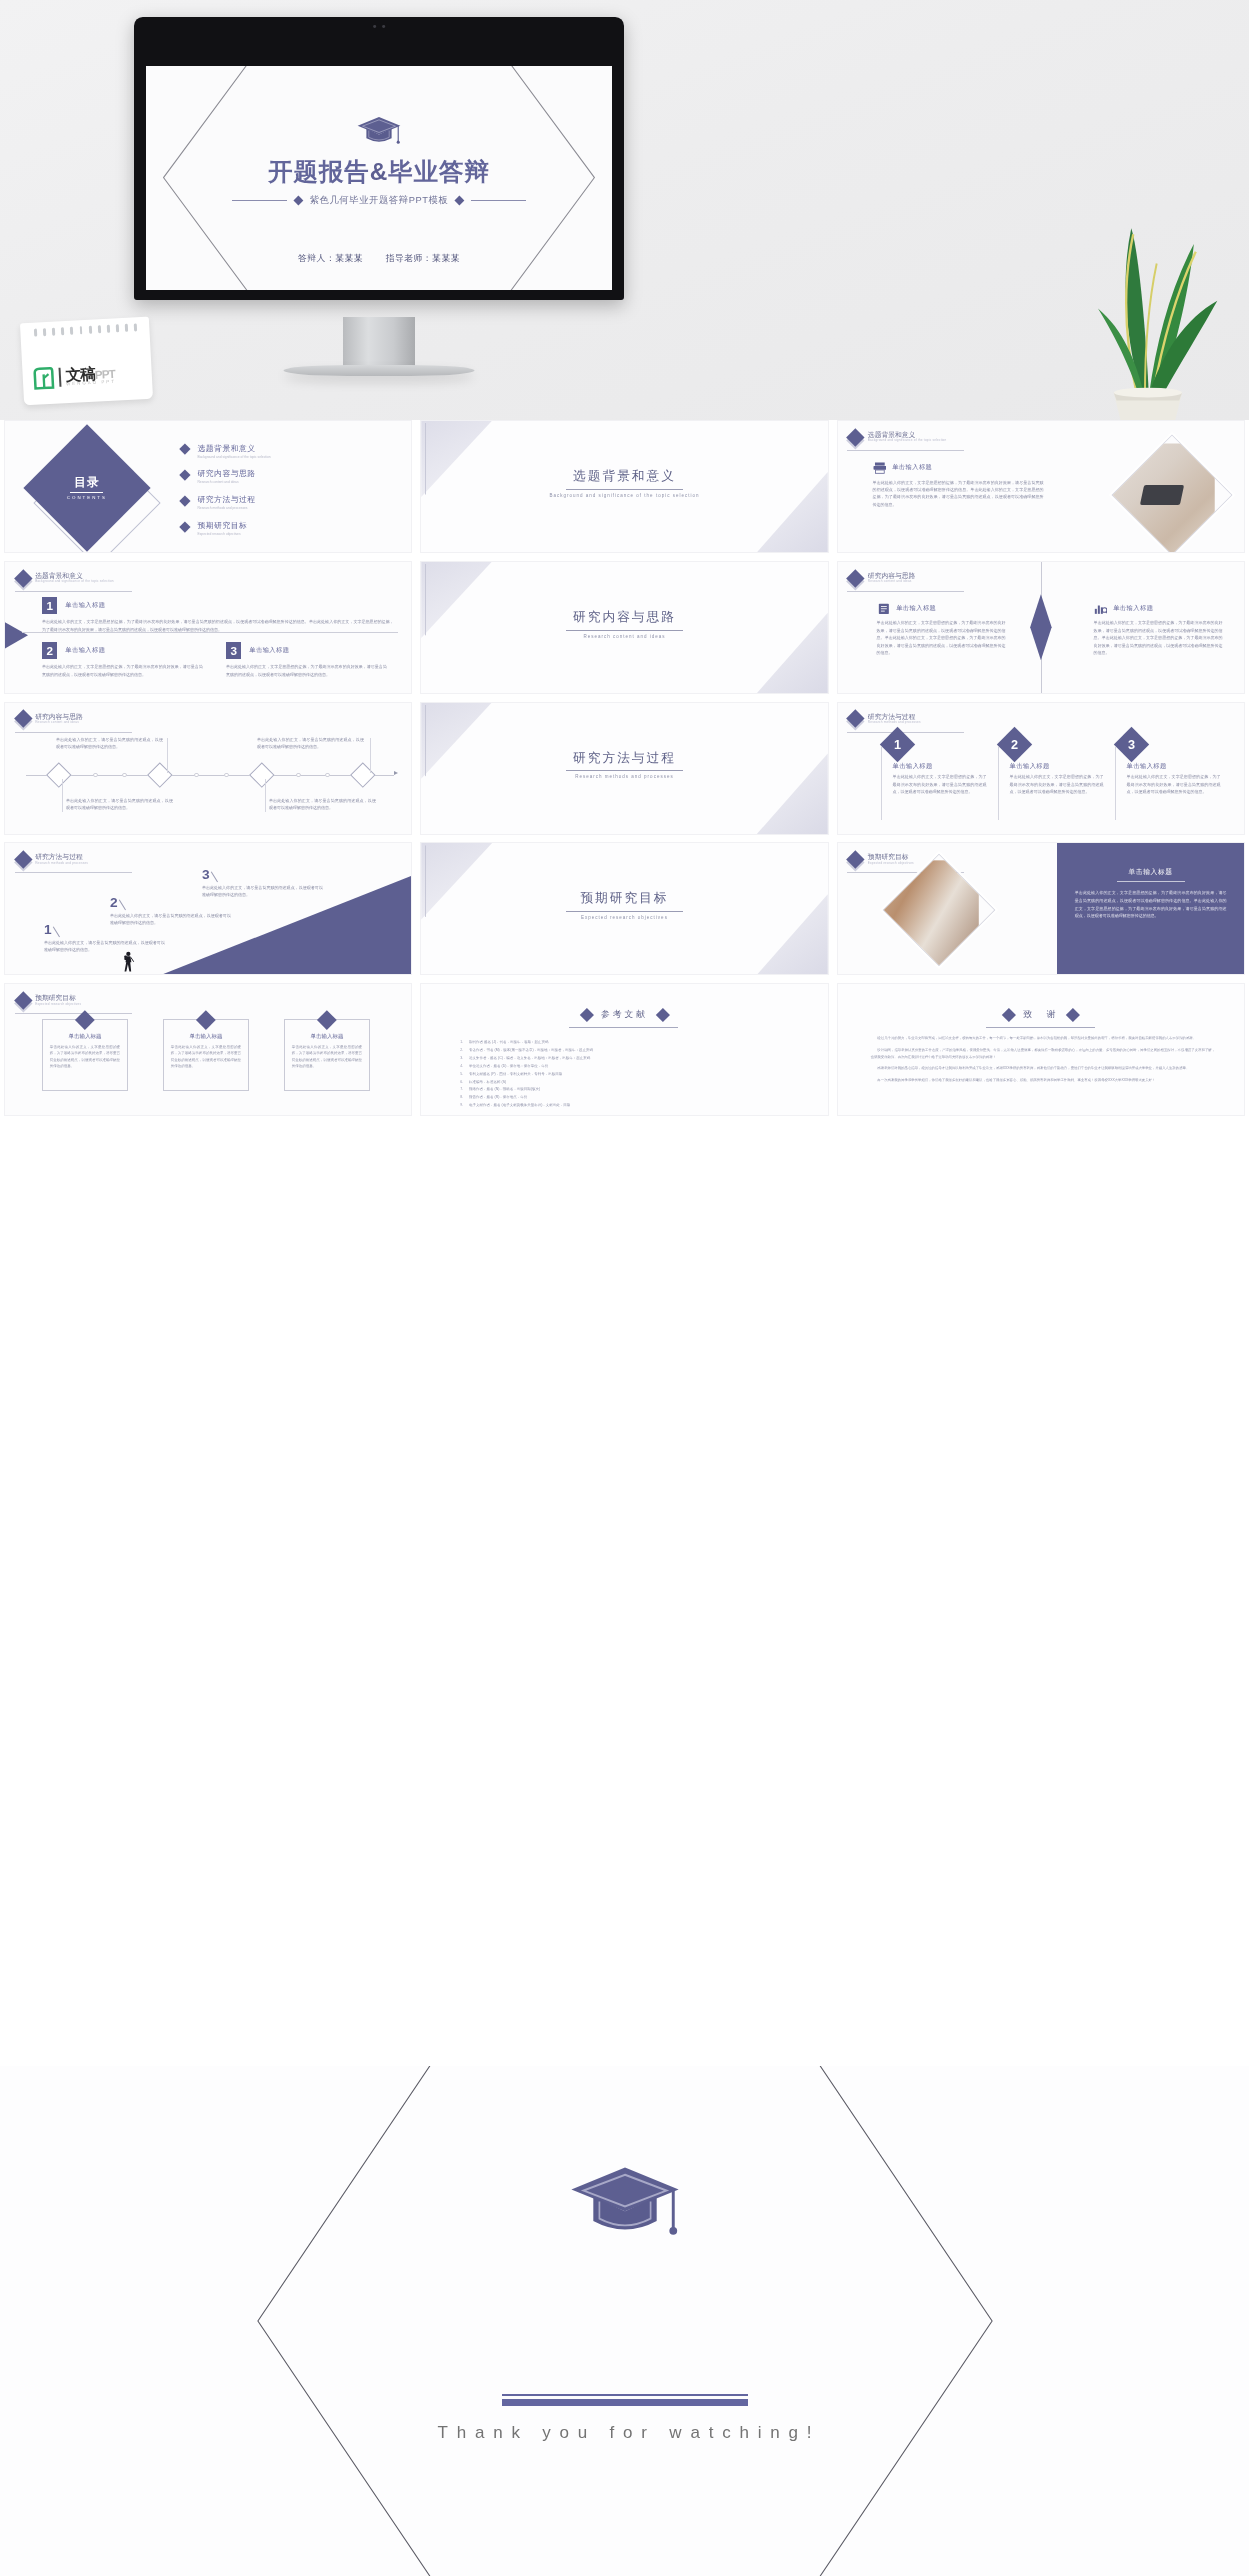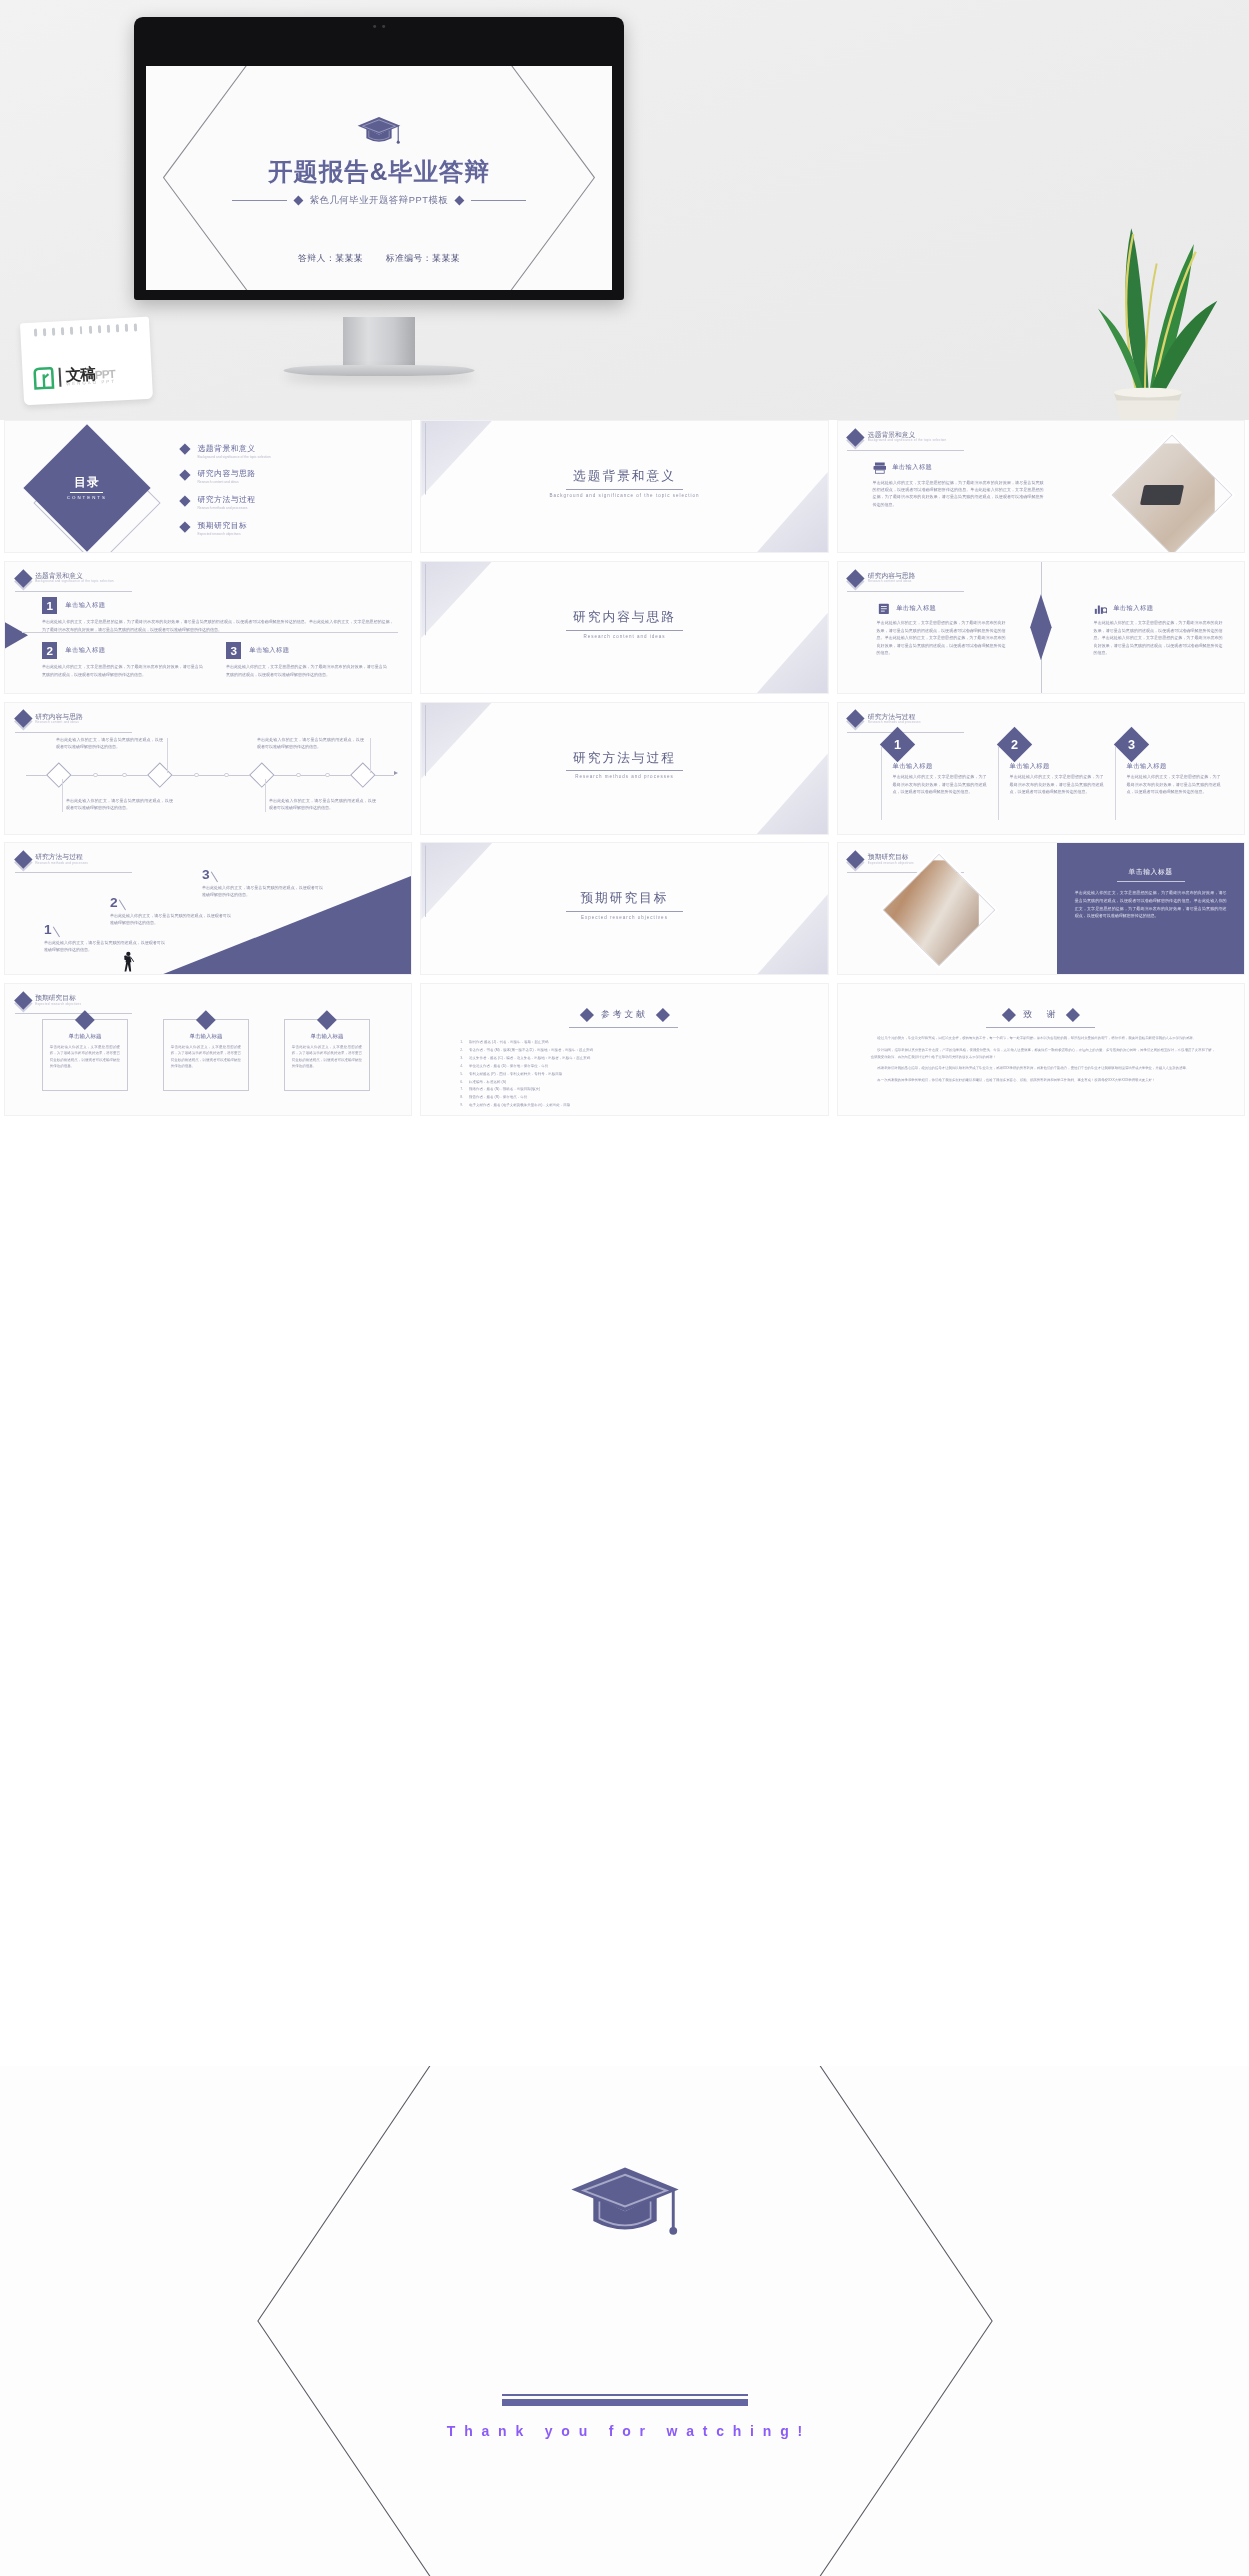--- a/index.html
+++ b/index.html
@@ -203,21 +203,21 @@
   .thanks .hexbig { position:absolute; left:50%; top:50%; transform:translate(-50%,-50%);
             width:742px; height:547px; }
   .thanks .capbig { position:absolute; left:50%; top:96px; transform:translateX(-50%); }
   .thanks .big { position:absolute; left:0; right:0; top:239px; text-align:center;
             font-size:61px; font-weight:700; color:#6366a0; letter-spacing:13.7px;
             text-indent:13.7px; }
   .thanks .bars { position:absolute; left:50%; top:328px; transform:translateX(-50%); width:246px; }
   .thanks .bars .b1 { height:2px; background:#6366a0; margin-bottom:2.9px; }
   .thanks .bars .b2 { height:6.8px; background:#6366a0; }
   .thanks .sub { position:absolute; left:0; right:0; top:357px; text-align:center;
-            font-size:14px; color:#8b5cf6; letter-spacing:8.8px; text-indent:8.8px; font-weight:700; }
+            font-size:17px; color:#737373; letter-spacing:8.8px; text-indent:8.8px; font-weight:400; }
 </style>
 </head>
 <body>
 
 <div class="hero">
 
   <div class="monitor">
     <div class="mon-bezel"></div>
     <div class="mon-cam">
         <i></i>
@@ -244,21 +244,21 @@
         <div class="subrow">
           <span class="ln"></span>
           <span class="dm"></span>
           <span class="sub">紫色几何毕业开题答辩PPT模板</span>
           <span class="dm"></span>
           <span class="ln"></span>
         </div>
 
         <div class="foot">
           <span>答辩人：某某某</span>
-          <span>标准编号：某某某</span>
+          <span>指导老师：某某某</span>
         </div>
       </div>
     </div>
 
     <div class="mon-neck"></div>
     <div class="mon-base"></div>
   </div>
 
   <svg class="plant" viewBox="0 0 180 230">
     <path d="M88 205 C74 150 66 92 78 34 C84 52 92 120 96 205 Z" fill="#2f7a3d"></path>

